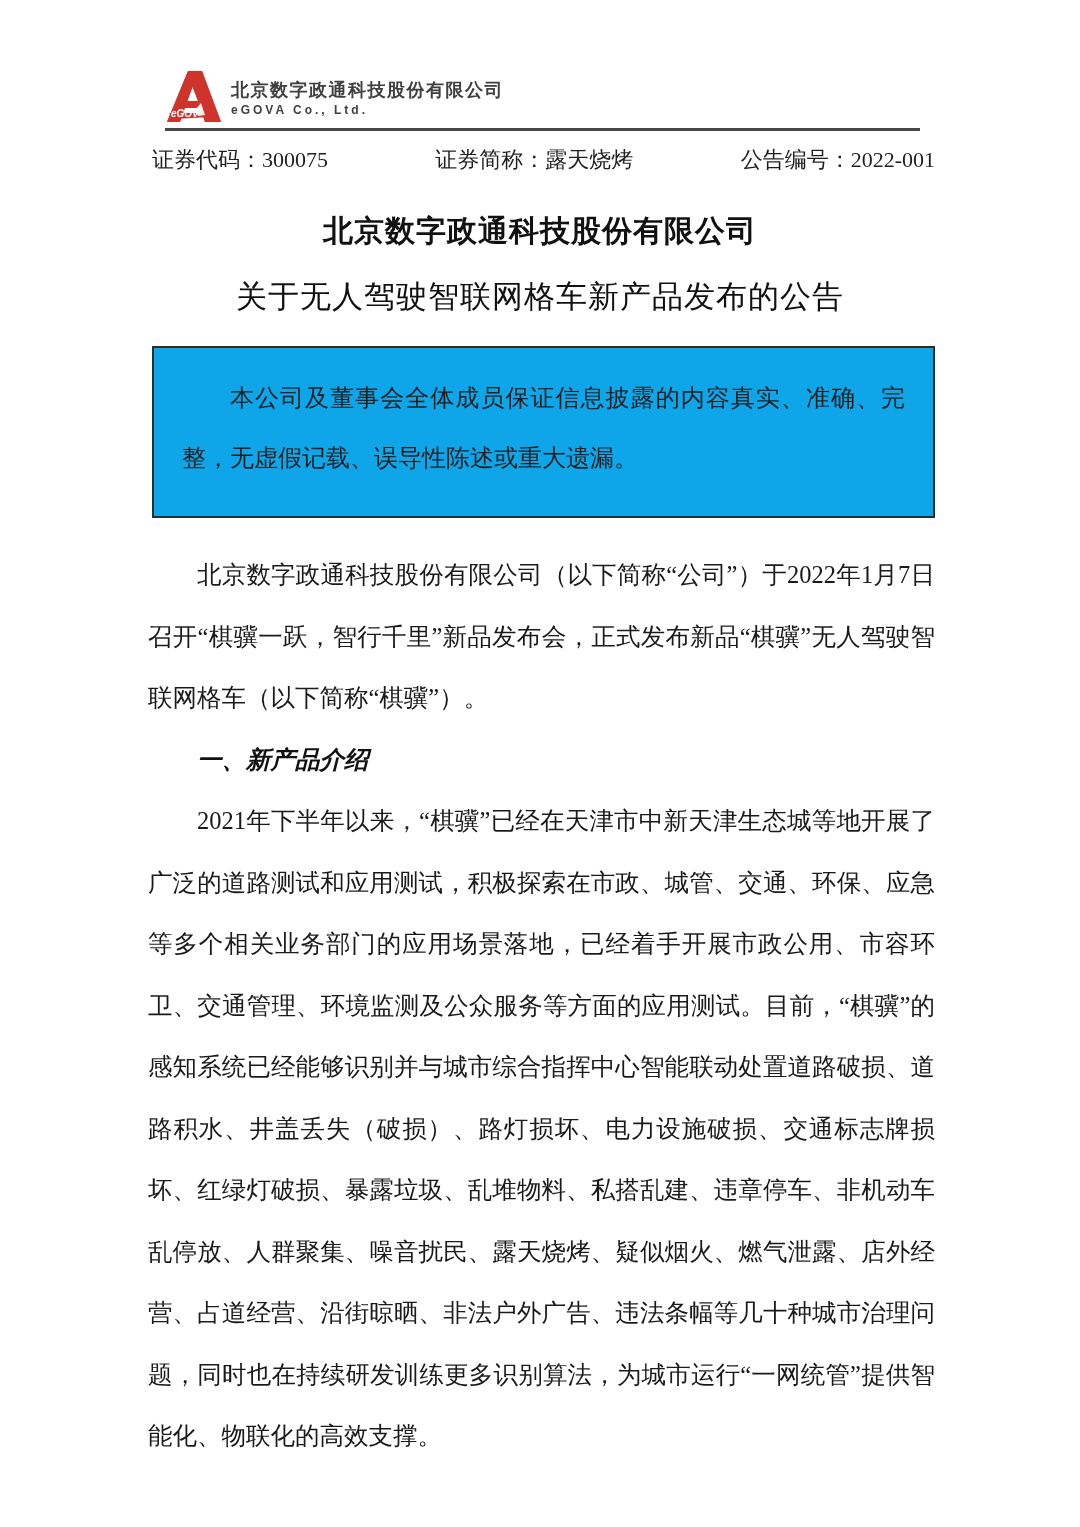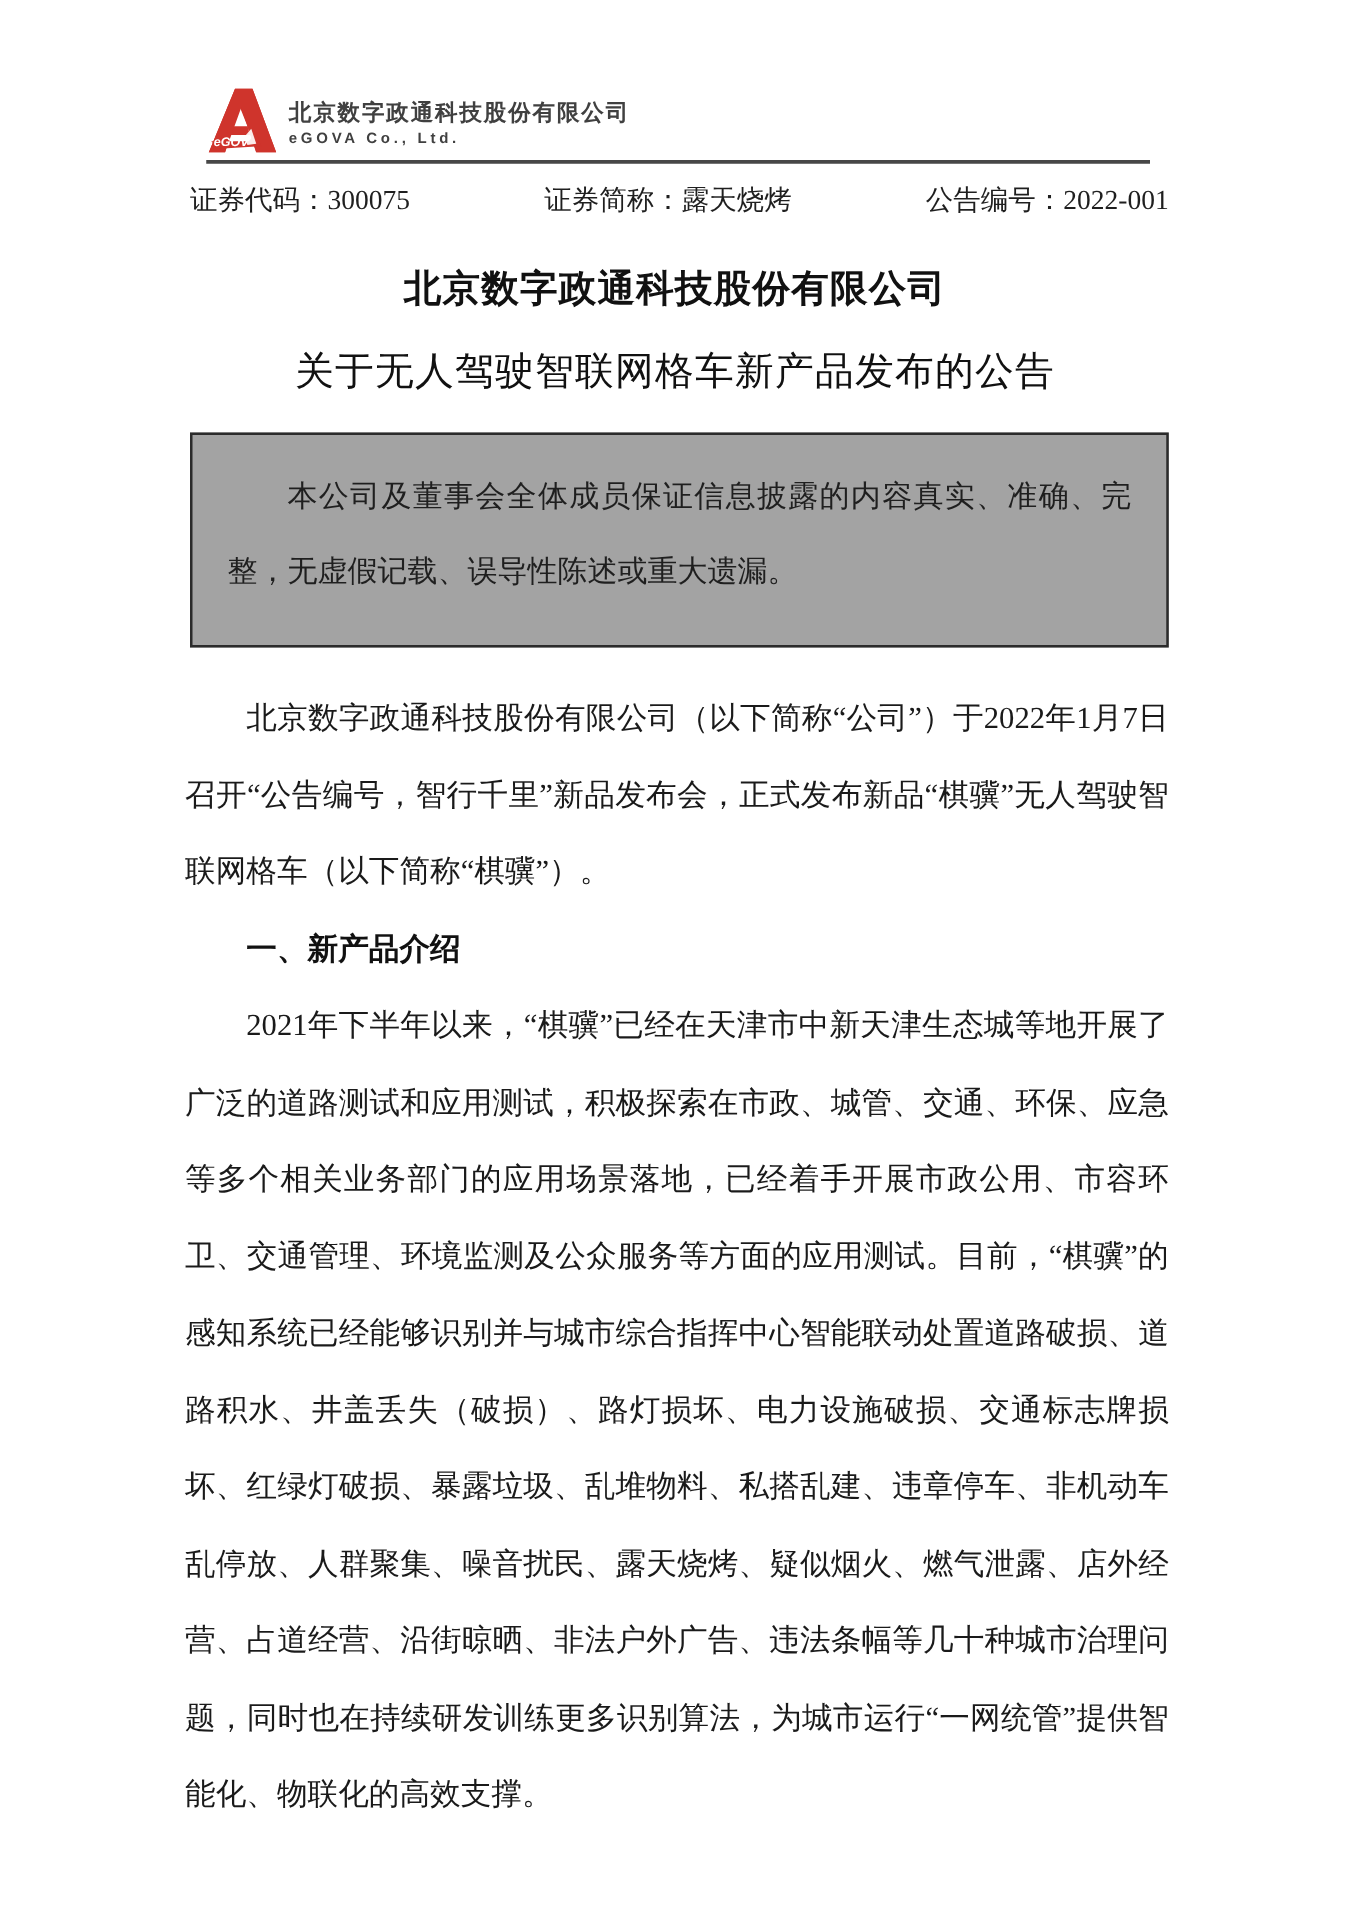--- a/index.html
+++ b/index.html
@@ -76,21 +76,21 @@
     font-weight: 400;
     color: #111111;
     letter-spacing: 1px;
   }
 
   
   .disclaimer-box {
     margin: 28px 145px 0 152px;
     border: 2px solid #2b2b2b;
     padding: 20px 28px 28px 28px;
-    background: #a3a3a3;
+    background: #0ea5e9;
   }
   .disclaimer-text {
     font-size: 24px;
     line-height: 60px;
     text-indent: 2em;
     text-align: justify;
     color: #1f1f1f;
   }
 
   
@@ -104,20 +104,21 @@
     text-align: justify;
     color: #1a1a1a;
   }
   .body-copy .section-heading {
     font-size: 24.5px;
     line-height: 61.5px;
     text-indent: 2em;
     font-weight: 700;
     text-align: left;
     color: #111111;
+    font-style: italic;
   }
 </style>
 </head>
 <body>
 
 <div class="page">
 
   <div class="logo-row">
     <div class="logo-mark">
       <svg width="56" height="52" viewBox="0 0 56 52" xmlns="http://www.w3.org/2000/svg">
@@ -143,19 +144,19 @@
   </div>
 
   <div class="doc-title-1">北京数字政通科技股份有限公司</div>
   <div class="doc-title-2">关于无人驾驶智联网格车新产品发布的公告</div>
 
   <div class="disclaimer-box">
     <div class="disclaimer-text">本公司及董事会全体成员保证信息披露的内容真实、准确、完整，无虚假记载、误导性陈述或重大遗漏。</div>
   </div>
 
   <div class="body-copy">
-    <p>北京数字政通科技股份有限公司（以下简称“公司”）于2022年1月7日召开“公告编号，智行千里”新品发布会，正式发布新品“棋骥”无人驾驶智联网格车（以下简称“棋骥”）。</p>
+    <p>北京数字政通科技股份有限公司（以下简称“公司”）于2022年1月7日召开“棋骥一跃，智行千里”新品发布会，正式发布新品“棋骥”无人驾驶智联网格车（以下简称“棋骥”）。</p>
     <div class="section-heading">一、新产品介绍</div>
     <p>2021年下半年以来，“棋骥”已经在天津市中新天津生态城等地开展了广泛的道路测试和应用测试，积极探索在市政、城管、交通、环保、应急等多个相关业务部门的应用场景落地，已经着手开展市政公用、市容环卫、交通管理、环境监测及公众服务等方面的应用测试。目前，“棋骥”的感知系统已经能够识别并与城市综合指挥中心智能联动处置道路破损、道路积水、井盖丢失（破损）、路灯损坏、电力设施破损、交通标志牌损坏、红绿灯破损、暴露垃圾、乱堆物料、私搭乱建、违章停车、非机动车乱停放、人群聚集、噪音扰民、露天烧烤、疑似烟火、燃气泄露、店外经营、占道经营、沿街晾晒、非法户外广告、违法条幅等几十种城市治理问题，同时也在持续研发训练更多识别算法，为城市运行“一网统管”提供智能化、物联化的高效支撑。</p>
 
   </div>
 
 </div>
 
 </body></html>

